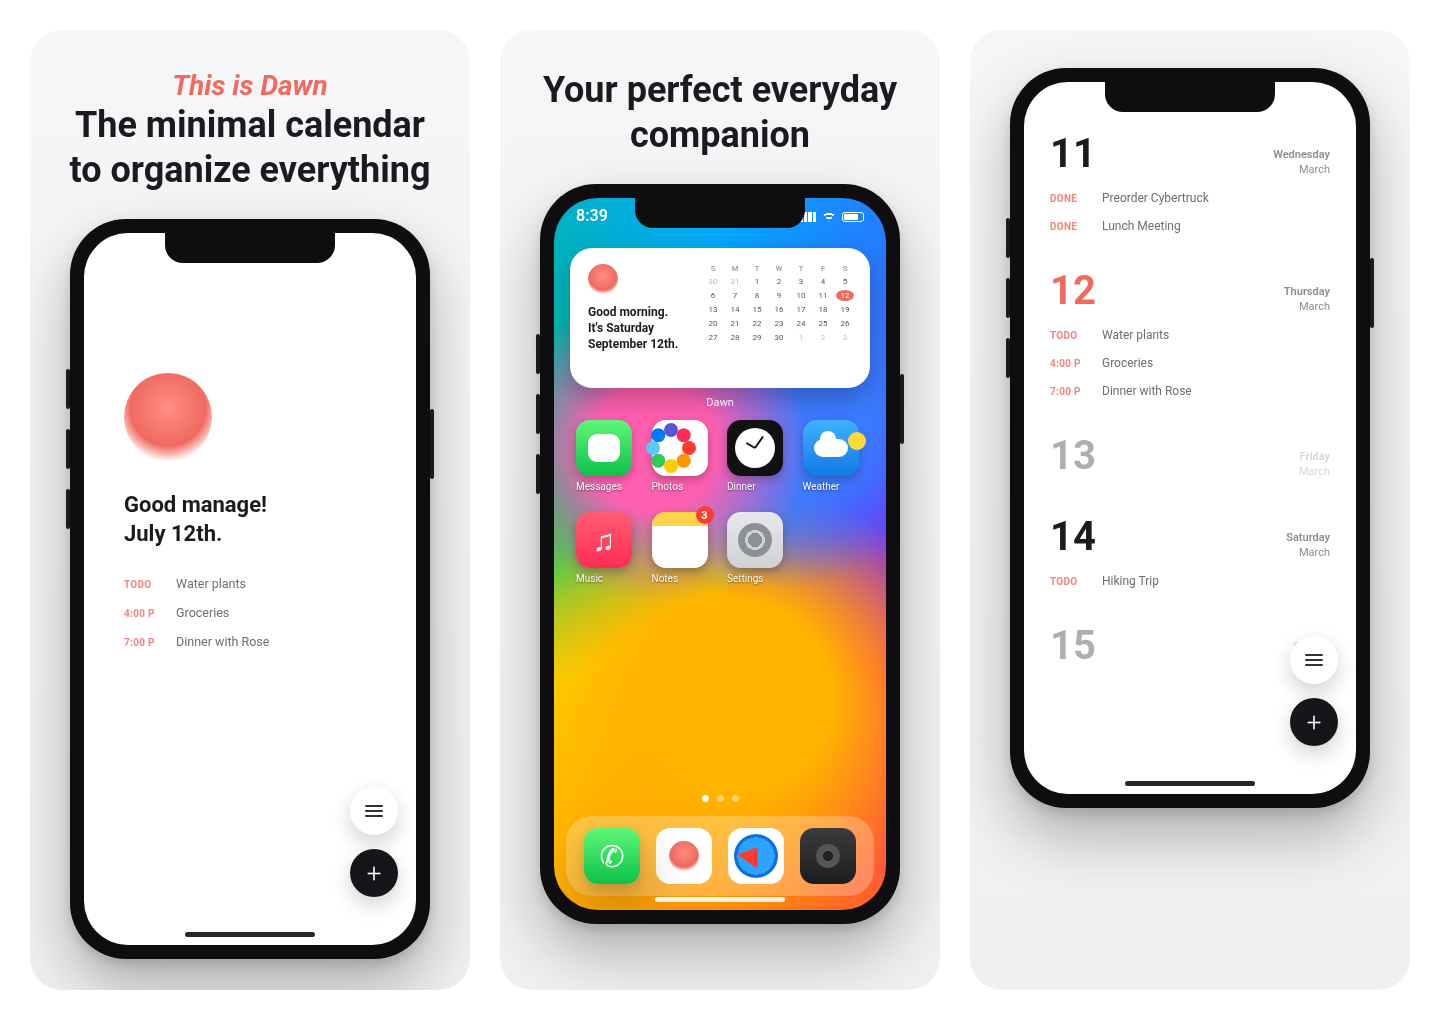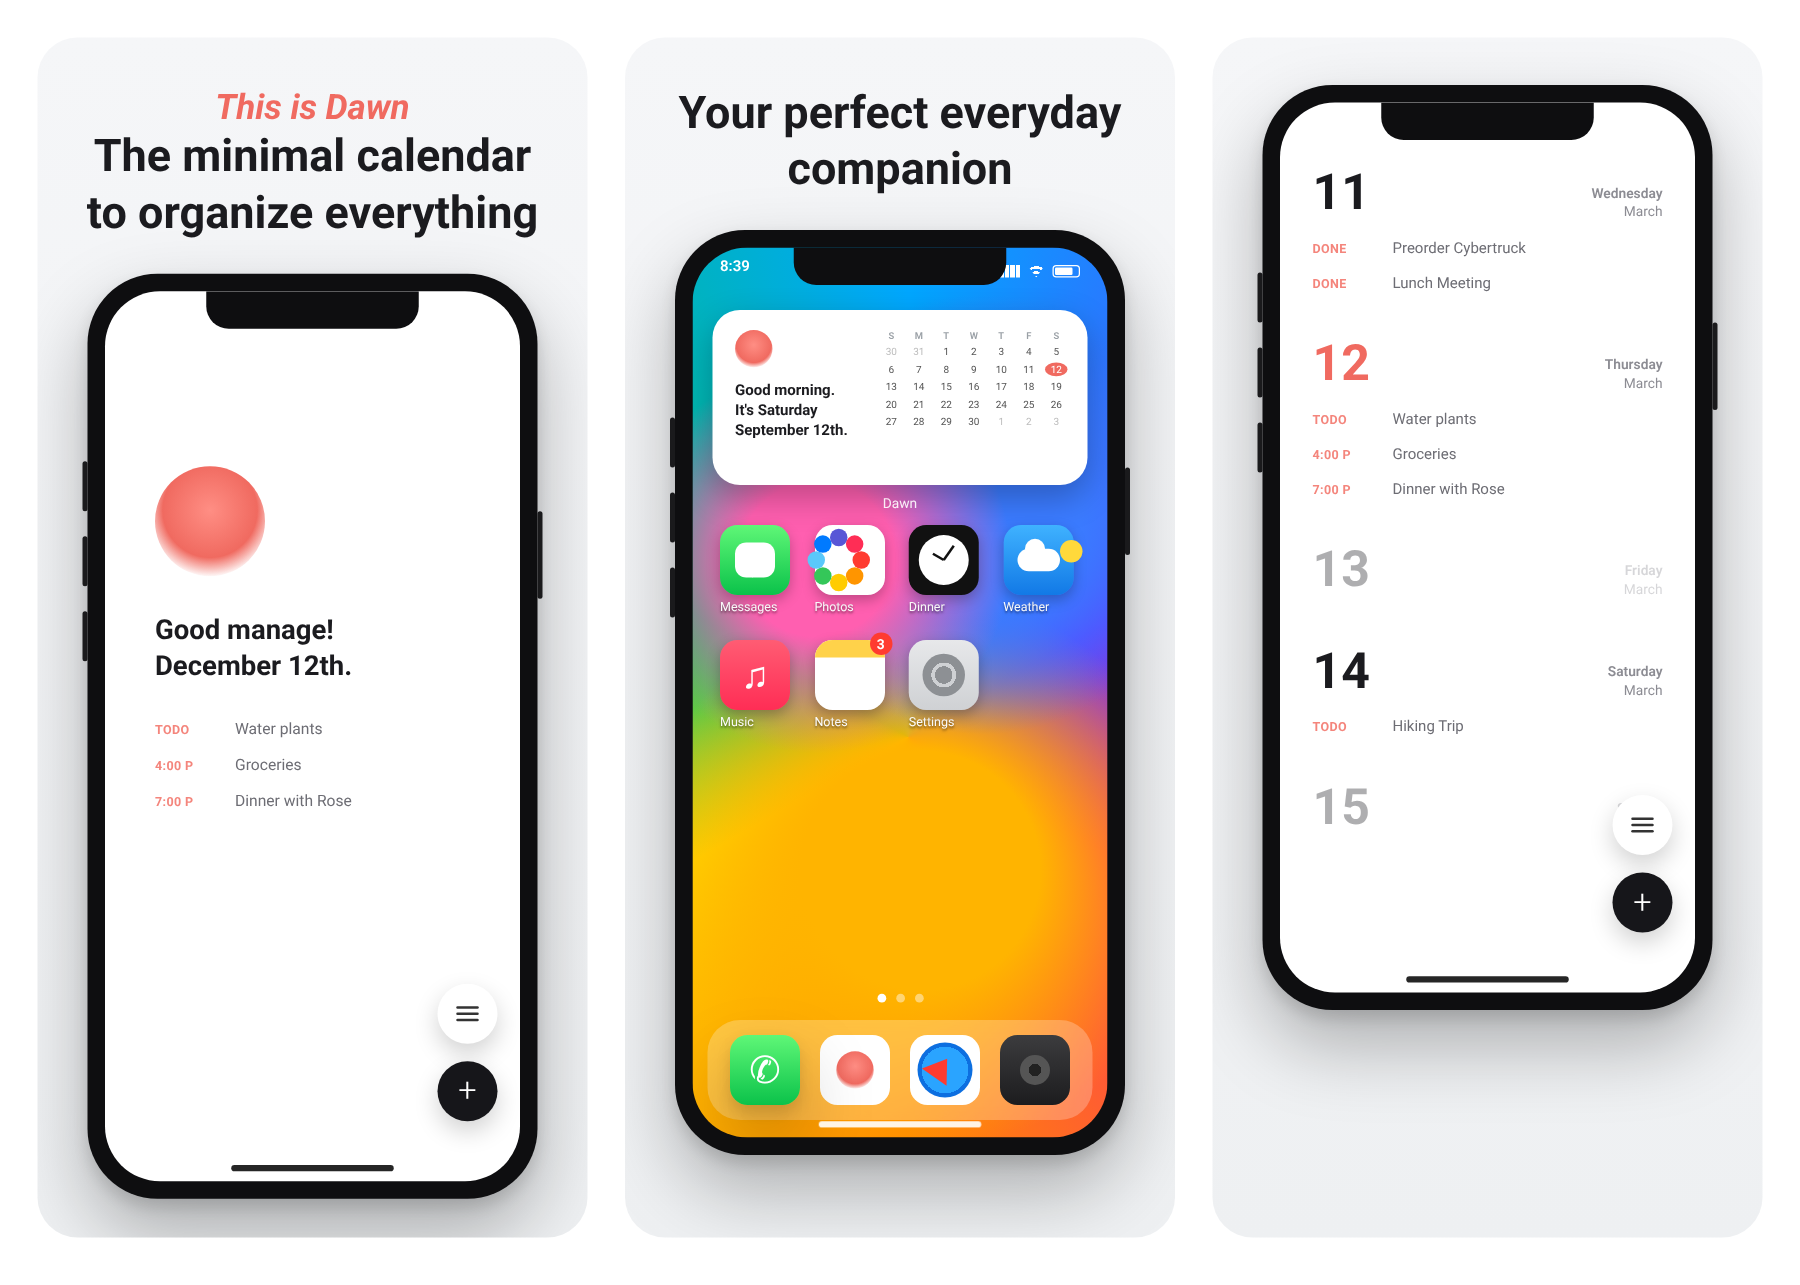--- a/index.html
+++ b/index.html
@@ -90,21 +90,21 @@
     width: 88px; height: 88px; border-radius: 50%;
     background: radial-gradient(circle at 50% 40%, #ff8e84 0%, #f06a60 55%, rgba(240,106,96,0) 78%);
     margin: 70px 0 30px 8px;
     filter: blur(.3px);
   }
   .greeting {
     font-size: 22px; font-weight: 700; color:#1b1b1f; line-height:1.3;
     margin-left: 8px;
   }
   .evt-list { margin-top: 28px; margin-left:8px;}
-  .evt-row { display:flex; gap:28px; font-size:12.5px; color:#6d6d74; margin-bottom:14px; align-items:baseline;}
+  .evt-row { display:flex; gap:16px; font-size:12.5px; color:#6d6d74; margin-bottom:14px; align-items:baseline;}
   .evt-tag { color:#f4857c; font-size:10px; font-weight:700; letter-spacing:.3px; width:36px; text-transform:uppercase;}
   .fab-col { position:absolute; right:18px; bottom:48px; display:flex; flex-direction:column; gap:14px; align-items:center;}
   .fab {
     width:48px; height:48px; border-radius:50%;
     display:flex; align-items:center; justify-content:center;
     box-shadow: 0 8px 20px rgba(0,0,0,.18);
   }
   .fab.light { background:#ffffff; color:#333;}
   .fab.dark  { background:#16161a; color:#fff;}
   .fab .lines { width:18px; height:12px; display:flex; flex-direction:column; justify-content:space-between;}
@@ -113,21 +113,21 @@
 
   
   .screen.colorful {
     background:
       radial-gradient(circle at 30% 35%, #ff5fb0 0 12%, transparent 30%),
       radial-gradient(circle at 70% 30%, #3b7bff 0 14%, transparent 32%),
       radial-gradient(circle at 55% 70%, #ffb400 0 18%, transparent 42%),
       conic-gradient(from 120deg at 52% 55%,
         #ff2a68, #ff8c00, #ffd400, #00c26e, #00a7ff, #5f3bff, #ff2a68);
   }
-  .statusbar { position:absolute; top:8px; left:0; right:0; height:22px; display:flex; justify-content:space-between; padding:0 22px; font-size:12px; font-weight:600; color:#fff; z-index:30;gap:27px;}
+  .statusbar { position:absolute; top:8px; left:0; right:0; height:22px; display:flex; justify-content:space-between; padding:0 22px; font-size:16px; font-weight:600; color:#fff; z-index:30;gap:27px;}
   .status-right{display:flex; gap:6px; align-items:center;}
   .status-right .signal,.status-right .wifi,.status-right .batt{height:10px;}
   .status-right .signal{width:16px; background:linear-gradient(to right,#fff 0 3px,transparent 3px 4px,#fff 4px 7px,transparent 7px 8px,#fff 8px 12px,transparent 12px 13px,#fff 13px 16px);}
   .status-right .wifi{width:14px; height:10px; background:radial-gradient(circle at 50% 120%, #fff 0 3px, transparent 3px 5px,#fff 5px 7px,transparent 7px 9px,#fff 9px 11px,transparent 11px); clip-path:polygon(0 0,100% 0,50% 100%);} 
   .status-right .batt{width:22px; border:1px solid #fff; border-radius:3px; position:relative;}
   .status-right .batt::after{content:"";position:absolute;left:1px;top:1px;bottom:1px;width:70%;background:#fff;border-radius:1px;}
   .widget {
     position:absolute; top:50px; left:16px; right:16px; height:140px;
     background:#fff; border-radius:22px; padding:16px 16px 12px 18px;
     display:flex; gap:14px;
@@ -213,21 +213,21 @@
       <span class="accent">This is Dawn</span>
       <span class="big">The minimal calendar to organize everything</span>
     </div>
     <div class="phone">
       <div class="screen">
         <div class="notch"></div>
         <div class="dawn-screen">
           <div class="sun"></div>
           <div class="greeting">
             <div>Good manage!</div>
-            <div>December 12th.</div>
+            <div>July 12th.</div>
           </div>
           <div class="evt-list" id="s1-events">
               <div class="evt-row">
                 <span class="evt-tag">TODO</span>
                 <span>Water plants</span>
               </div>
               <div class="evt-row">
                 <span class="evt-tag">4:00 P</span>
                 <span>Groceries</span>
               </div>

